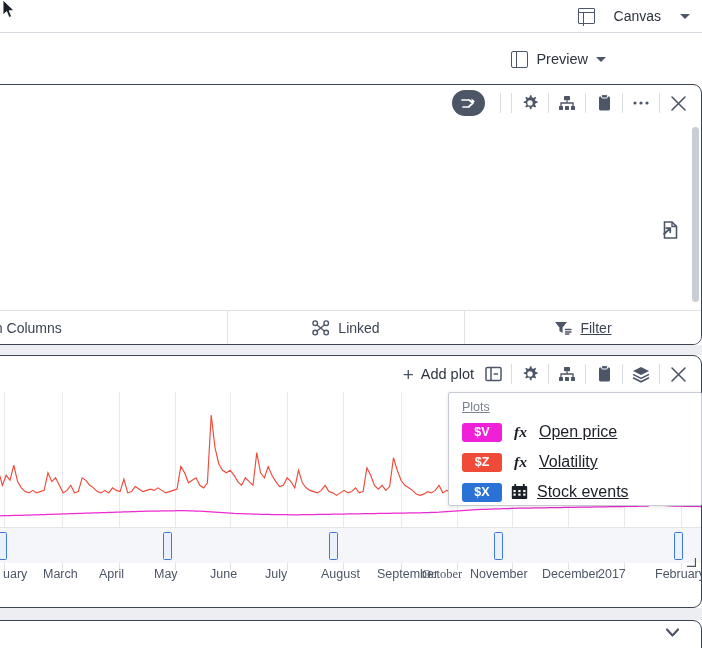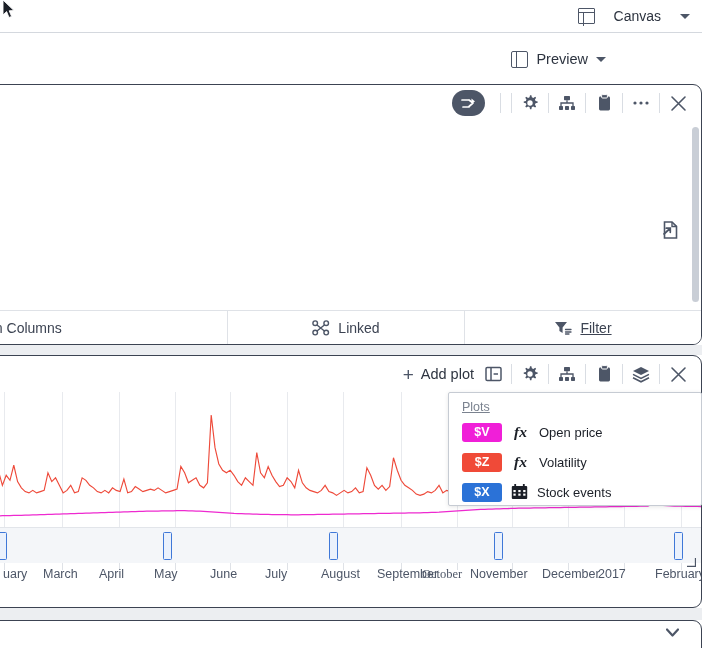--- a/index.html
+++ b/index.html
@@ -149,21 +149,21 @@
   }
   .plots-title { position:absolute; left:13px; top:7px; font-size:12.5px; color:#7a828f;text-decoration:underline; }
   .plot-row { position:absolute; left:13px; display:flex; align-items:center; gap:9px; height:22px; cursor:pointer;}
   .var-chip {
     min-width:40px; height:19px; border-radius:3px; color:#fff;
     font-size:12.5px; font-weight:bold; display:flex; align-items:center;
     justify-content:center; padding:0 7px; box-sizing:border-box;
   }
   .fx { font-family:"Liberation Serif", serif; font-style:italic; font-weight:bold; font-size:15.5px; color:#1b1f27; width:19px; text-align:center;}
   .cal-ico { width:17px;height:16px;flex:none; }
-  .plot-name { font-size:13px; color:#1b1f27; }
+  .plot-name { font-size:16px; color:#1b1f27;text-decoration:underline; }
 
   
   .panel3 {
     position:absolute; left:-10px; top:620px; width:712px; height:40px;
     background:#ffffff; border:1.5px solid #3c4352; border-radius:0 9px 9px 0;
     box-sizing:border-box;
   }
   .p3-chev { position:absolute; right:22px; top:7px; width:13px; height:9px; cursor:pointer;}
 
   .gap-band { position:absolute; left:0; top:345px; width:702px; height:10px; background:#eceef1;}

